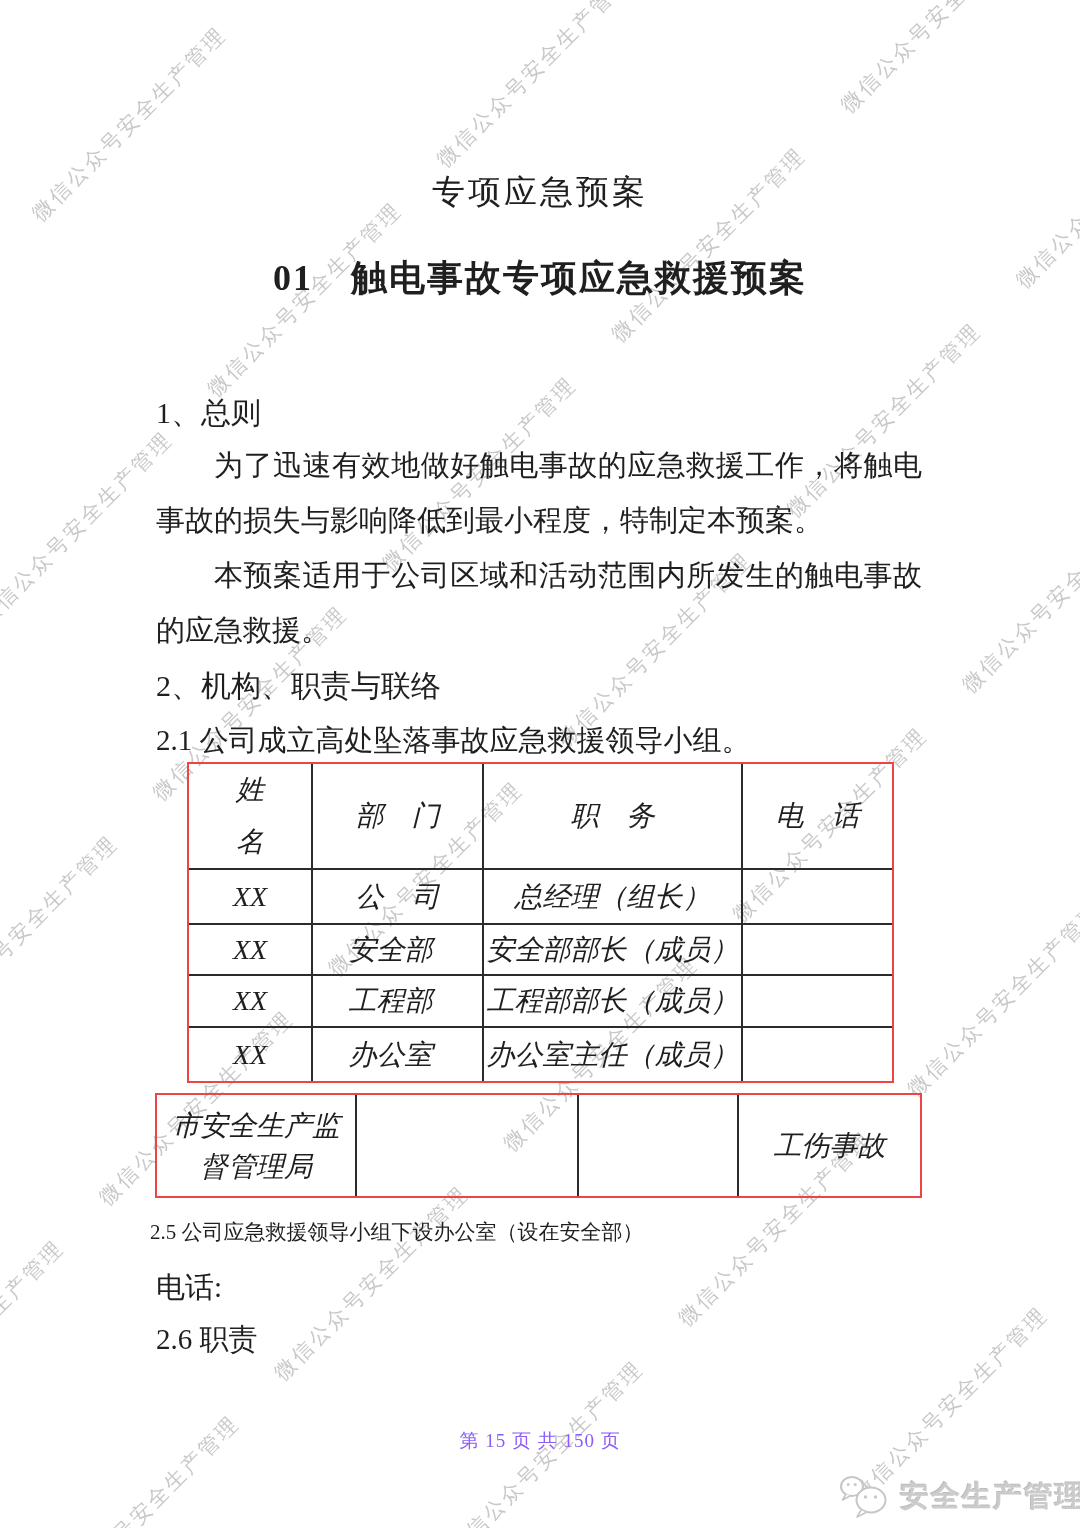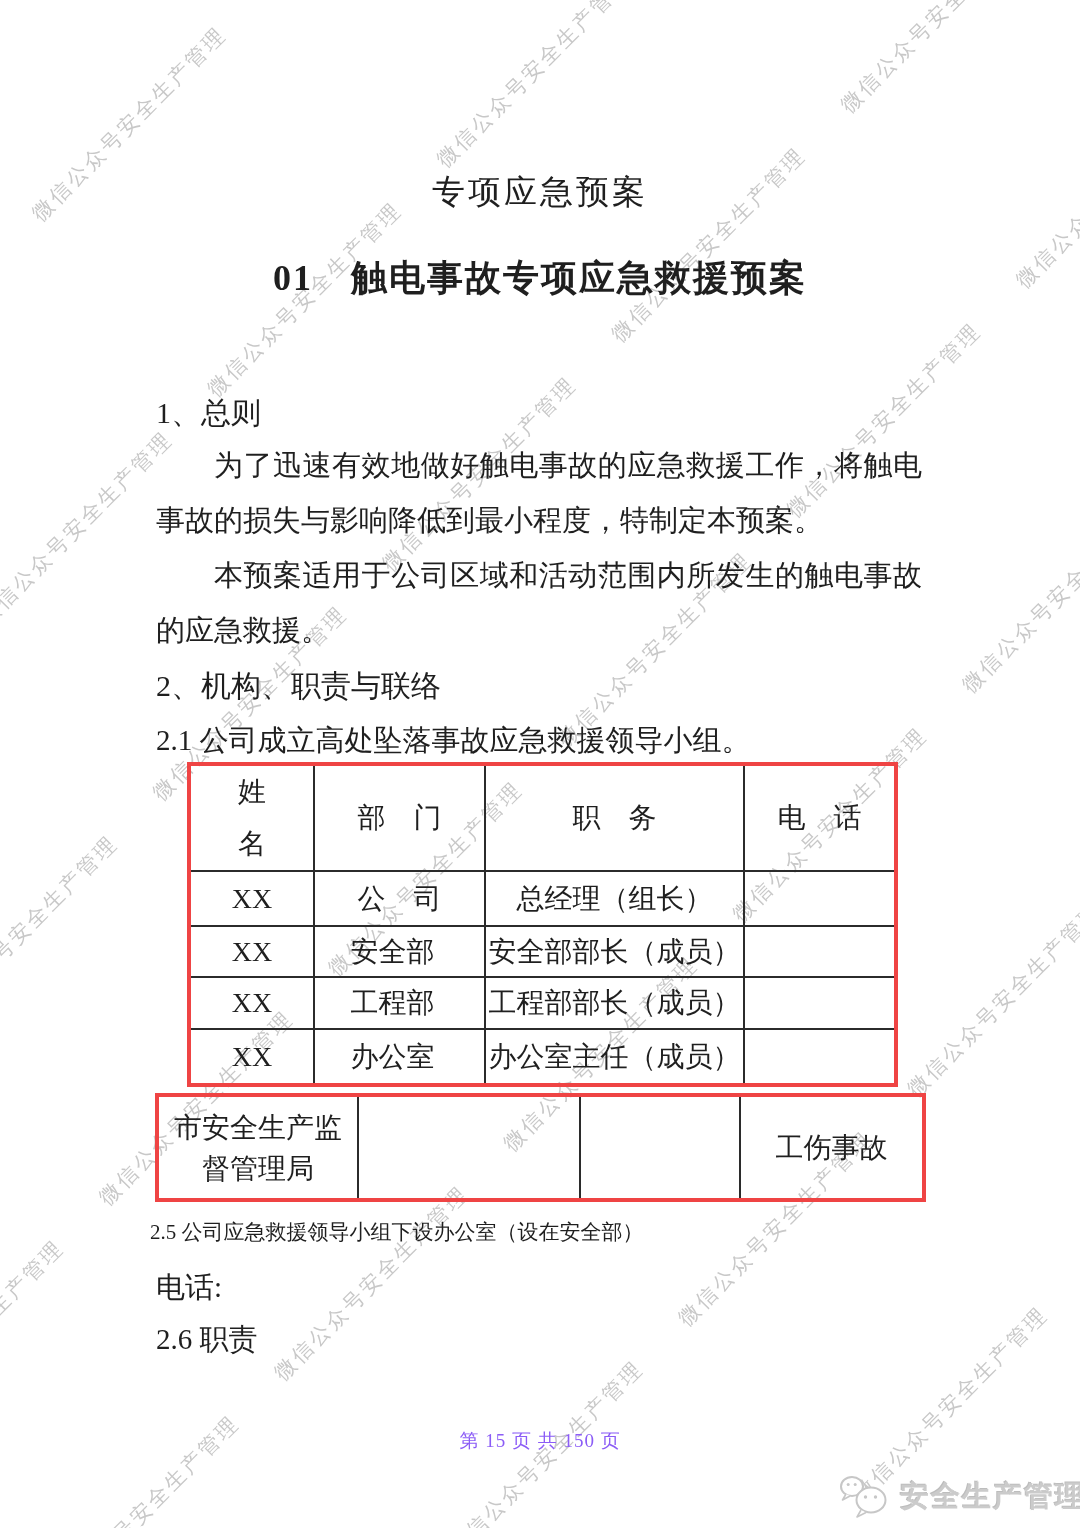--- a/index.html
+++ b/index.html
@@ -28,21 +28,21 @@
   .para{left:156px;width:766px;margin:0;font-size:29px;line-height:55px;text-align:justify;text-indent:2em;}
   .p1{top:438px;}
   .p2{top:548px;}
   .h2line{left:156px;width:766px;top:658px;font-size:30px;line-height:55px;}
   .s21{left:156px;width:800px;top:713px;font-size:29px;line-height:55px;}
   .s25{left:150px;width:820px;top:1205px;font-size:21px;line-height:55px;}
   .phone{left:156px;width:400px;top:1260px;font-size:29px;line-height:55px;}
   .s26{left:156px;width:400px;top:1312px;font-size:29px;line-height:55px;}
   .footer{left:0;width:1080px;top:1428px;text-align:center;font-size:19px;color:#8b5cf6;letter-spacing:1px;}
   
-  .tbl{display:grid;border:4px solid #ef4444;font-size:28px;}
+  .tbl{display:grid;border:2px solid #ef4444;font-size:28px;font-style:italic;}
   .tbl .c{
     border-right:2px solid #2b2b2b;border-bottom:2px solid #2b2b2b;
     display:flex;align-items:center;justify-content:center;text-align:center;
     overflow:hidden;
   }
   .t1{left:187px;top:762px;grid-template-columns:124px 171px 259px 149px;grid-template-rows:106px 55px 51px 52px 53px;}
   .t1 .c:nth-child(4n){border-right:none;}
   .t1 .c:nth-child(n+17){border-bottom:none;}
   .t2{left:155px;top:1093px;grid-template-columns:200px 222px 160px 181px;grid-template-rows:101px;}
   .t2 .c{border-bottom:none;}

